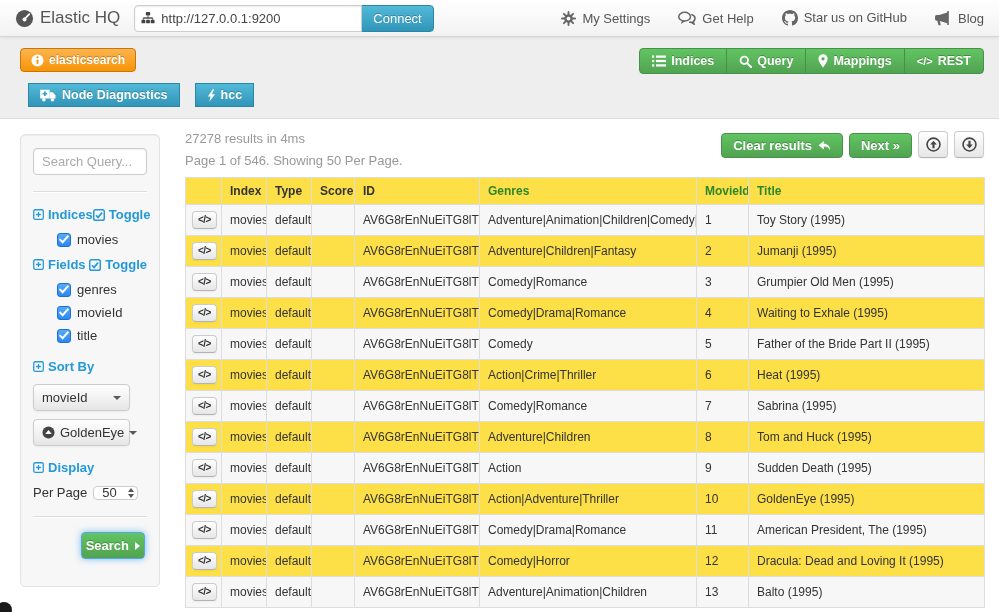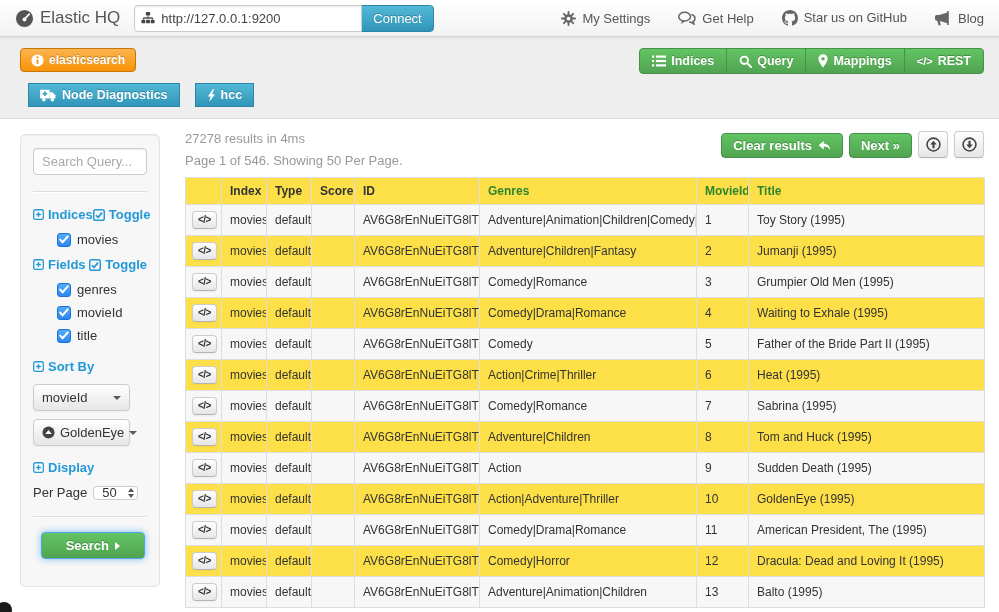--- a/index.html
+++ b/index.html
@@ -136,21 +136,21 @@
     font-size: 13px; color: #333; cursor: text;
   }
   .spinner { margin-left: auto; display: flex; flex-direction: column; gap: 2px; cursor: pointer; }
   .spinner i { width: 0; height: 0; border-left: 3.5px solid transparent; border-right: 3.5px solid transparent; }
   .spinner .up { border-bottom: 4px solid #555; }
   .spinner .down { border-top: 4px solid #555; }
   .search-btn {
     margin: 14px 2px 0 auto;
     display: flex; align-items: center; gap: 6px;
     border-radius: 4px; font-size: 13px;
-    padding: 5px 24px;
+    padding: 5px 4px;
     border: 1px solid #51a7e8;
     box-shadow: 0 0 7px rgba(82,168,236,.75);
   }
   .play { width: 0; height: 0; border-top: 4px solid transparent; border-bottom: 4px solid transparent; border-left: 5px solid #fff; }
 
   
   .results { margin-left: 185px; padding: 12px 15px 0 0; position: relative; }
   .muted { color: #999; font-size: 13px; }
   .summary { margin-bottom: 7px; }
   .pagination-text { margin-bottom: 9px; }

